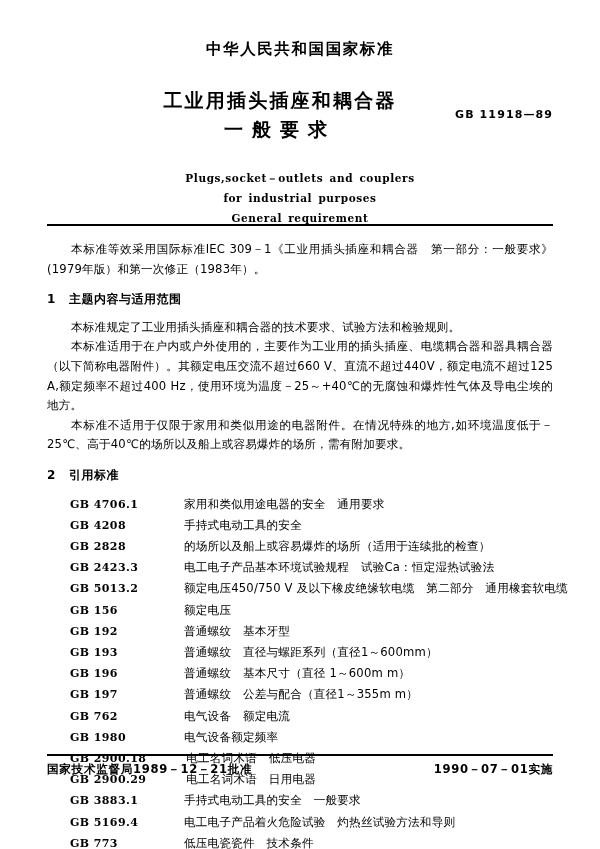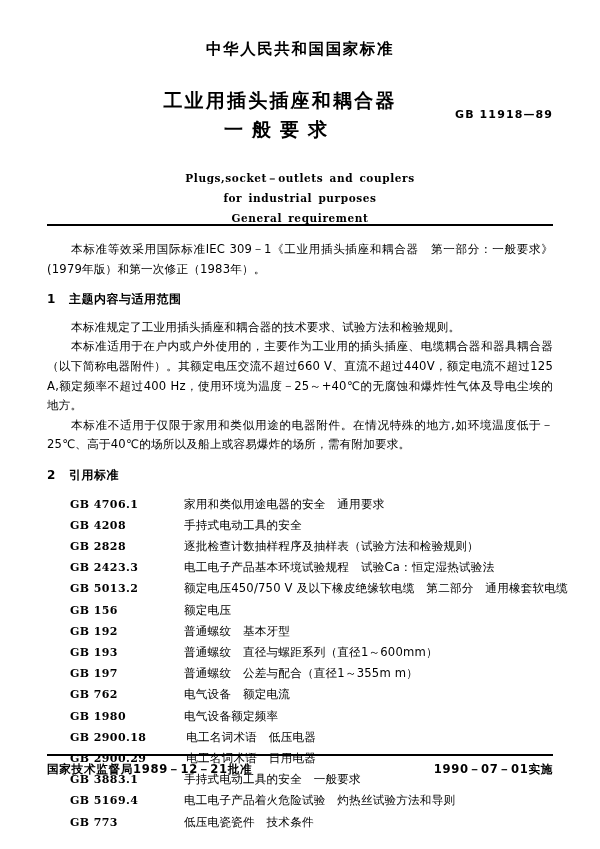--- a/index.html
+++ b/index.html
@@ -225,41 +225,45 @@
       <li class="ref-item">
         <span class="ref-code">GB 4706.1</span>
         <span class="ref-title">家用和类似用途电器的安全　通用要求</span>
       </li>
       <li class="ref-item">
         <span class="ref-code">GB 4208</span>
         <span class="ref-title">手持式电动工具的安全</span>
       </li>
       <li class="ref-item">
         <span class="ref-code">GB 2828</span>
-        <span class="ref-title">逐批检查计数抽样程序及抽样表（试验方法和检验规则）</span>
+        <span class="ref-title">的场所以及船上或容易爆炸的场所（适用于连续批的检查）</span>
       </li>
       <li class="ref-item">
         <span class="ref-code">GB 2423.3</span>
         <span class="ref-title">电工电子产品基本环境试验规程　试验Ca：恒定湿热试验法</span>
       </li>
       <li class="ref-item">
         <span class="ref-code">GB 5013.2</span>
         <span class="ref-title">额定电压450/750 V 及以下橡皮绝缘软电缆　第二部分　通用橡套软电缆</span>
       </li>
       <li class="ref-item">
         <span class="ref-code">GB 156</span>
         <span class="ref-title">额定电压</span>
       </li>
       <li class="ref-item">
         <span class="ref-code">GB 192</span>
         <span class="ref-title">普通螺纹　基本牙型</span>
       </li>
       <li class="ref-item">
         <span class="ref-code">GB 193</span>
         <span class="ref-title">普通螺纹　直径与螺距系列（直径1～600mm）</span>
+      </li>
+      <li class="ref-item">
+        <span class="ref-code">GB 196</span>
+        <span class="ref-title">普通螺纹　基本尺寸（直径 1～600m m）</span>
       </li>
       <li class="ref-item">
         <span class="ref-code">GB 197</span>
         <span class="ref-title">普通螺纹　公差与配合（直径1～355m m）</span>
       </li>
       <li class="ref-item">
         <span class="ref-code">GB 762</span>
         <span class="ref-title">电气设备　额定电流</span>
       </li>
       <li class="ref-item">

